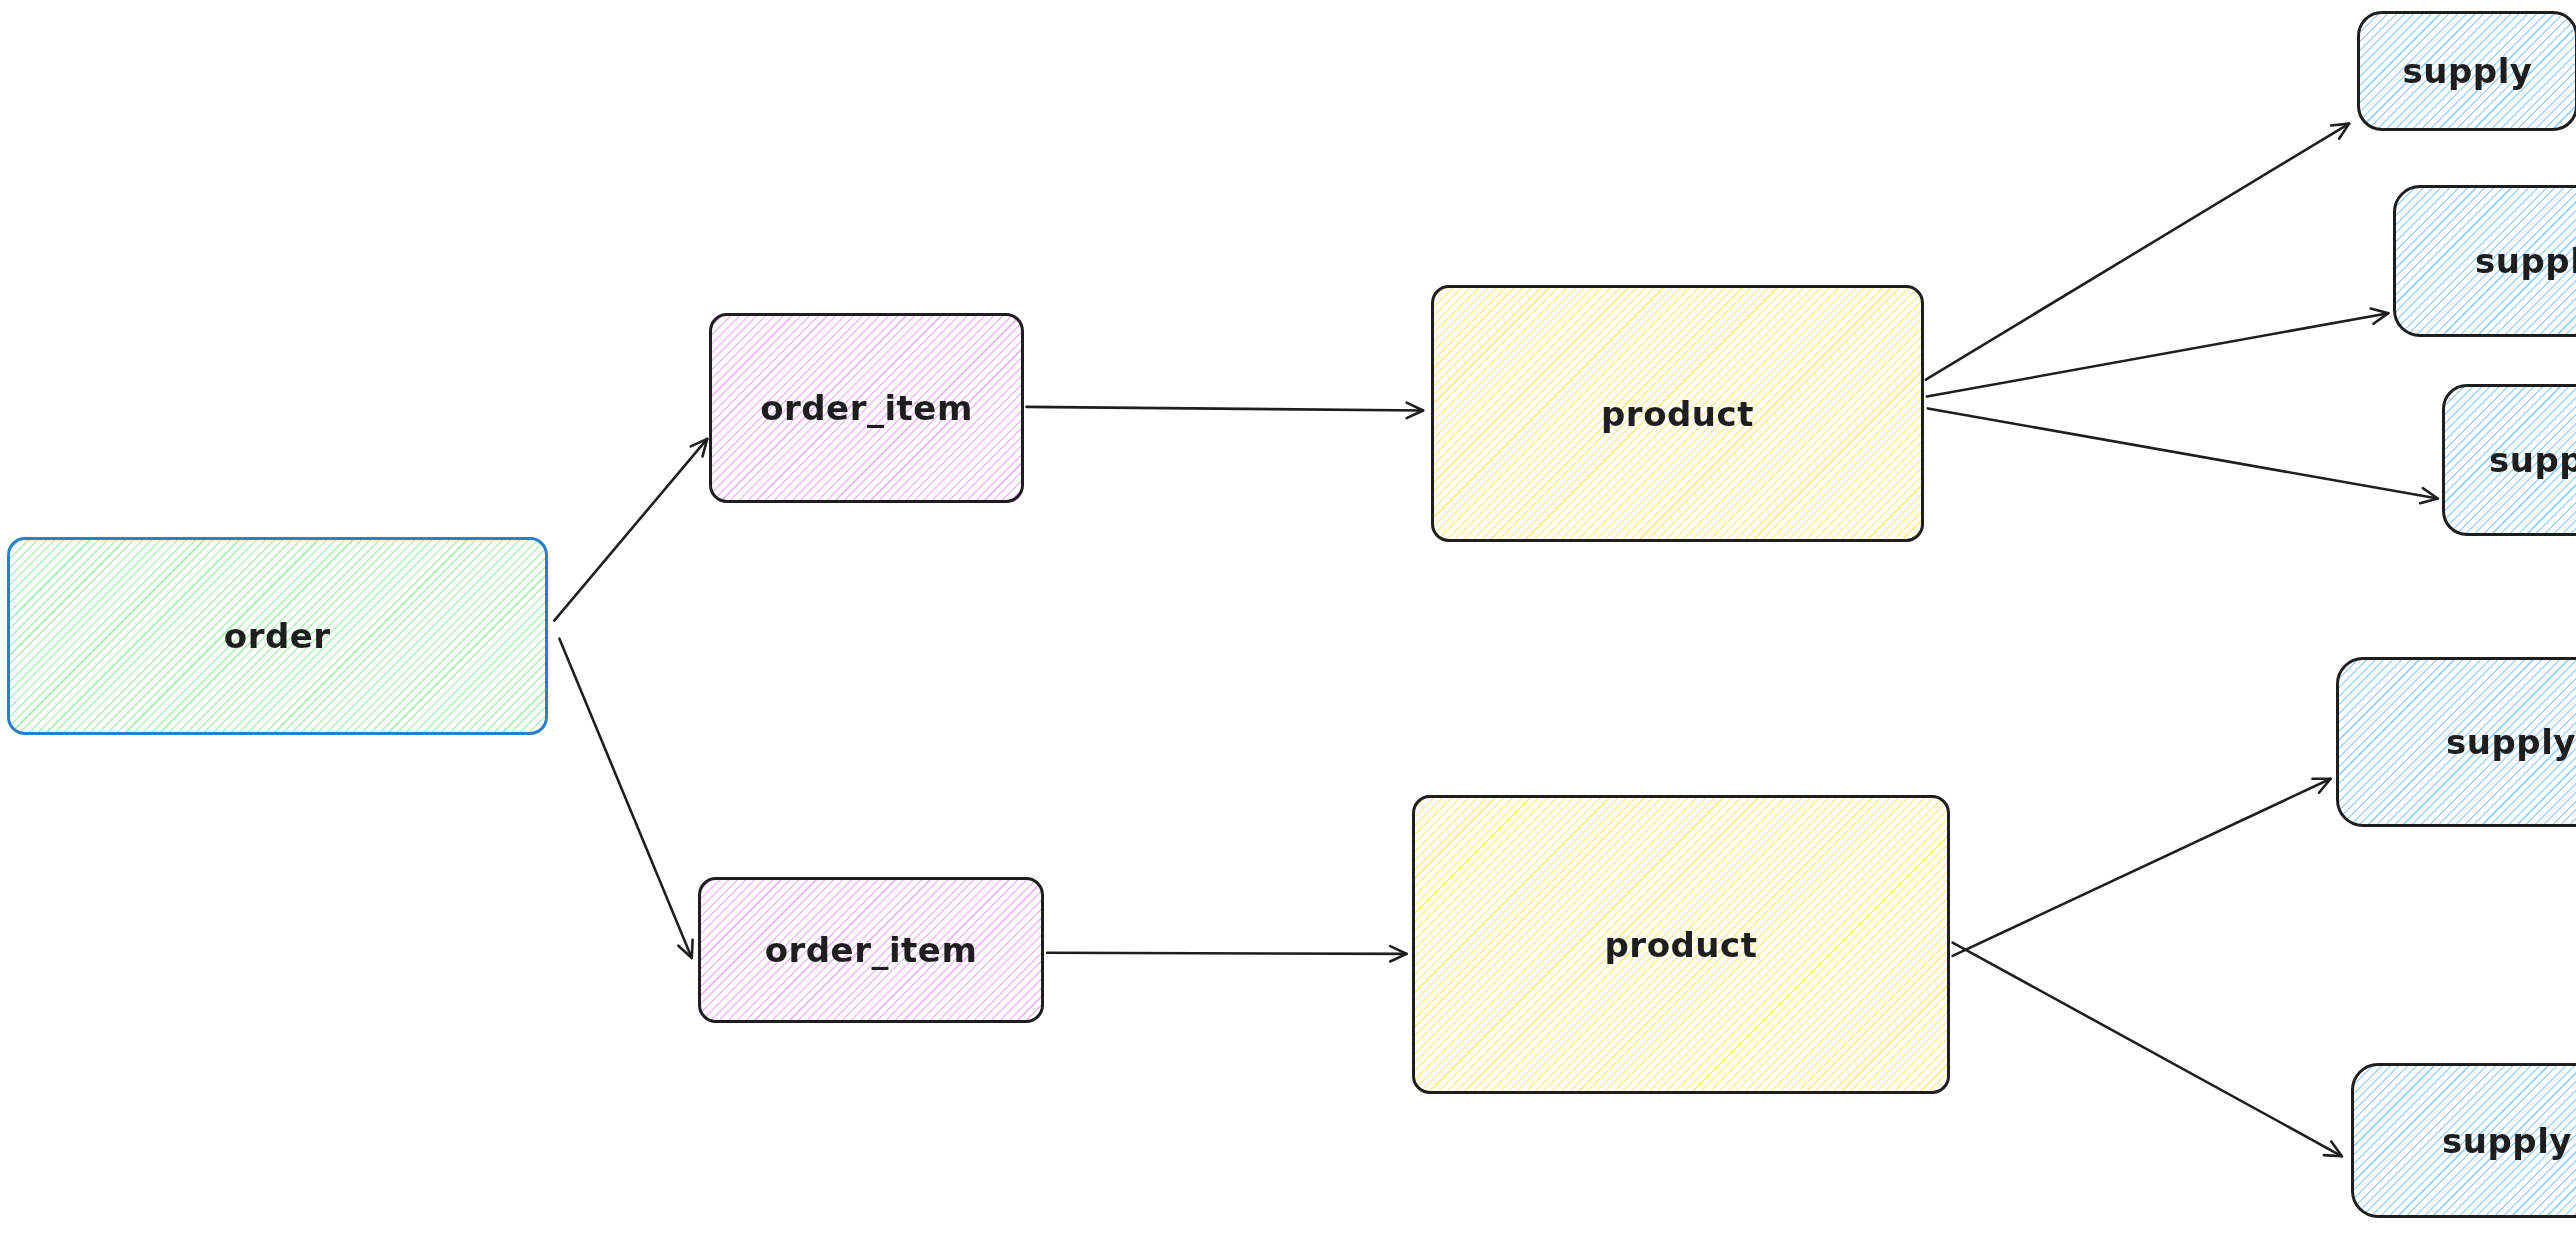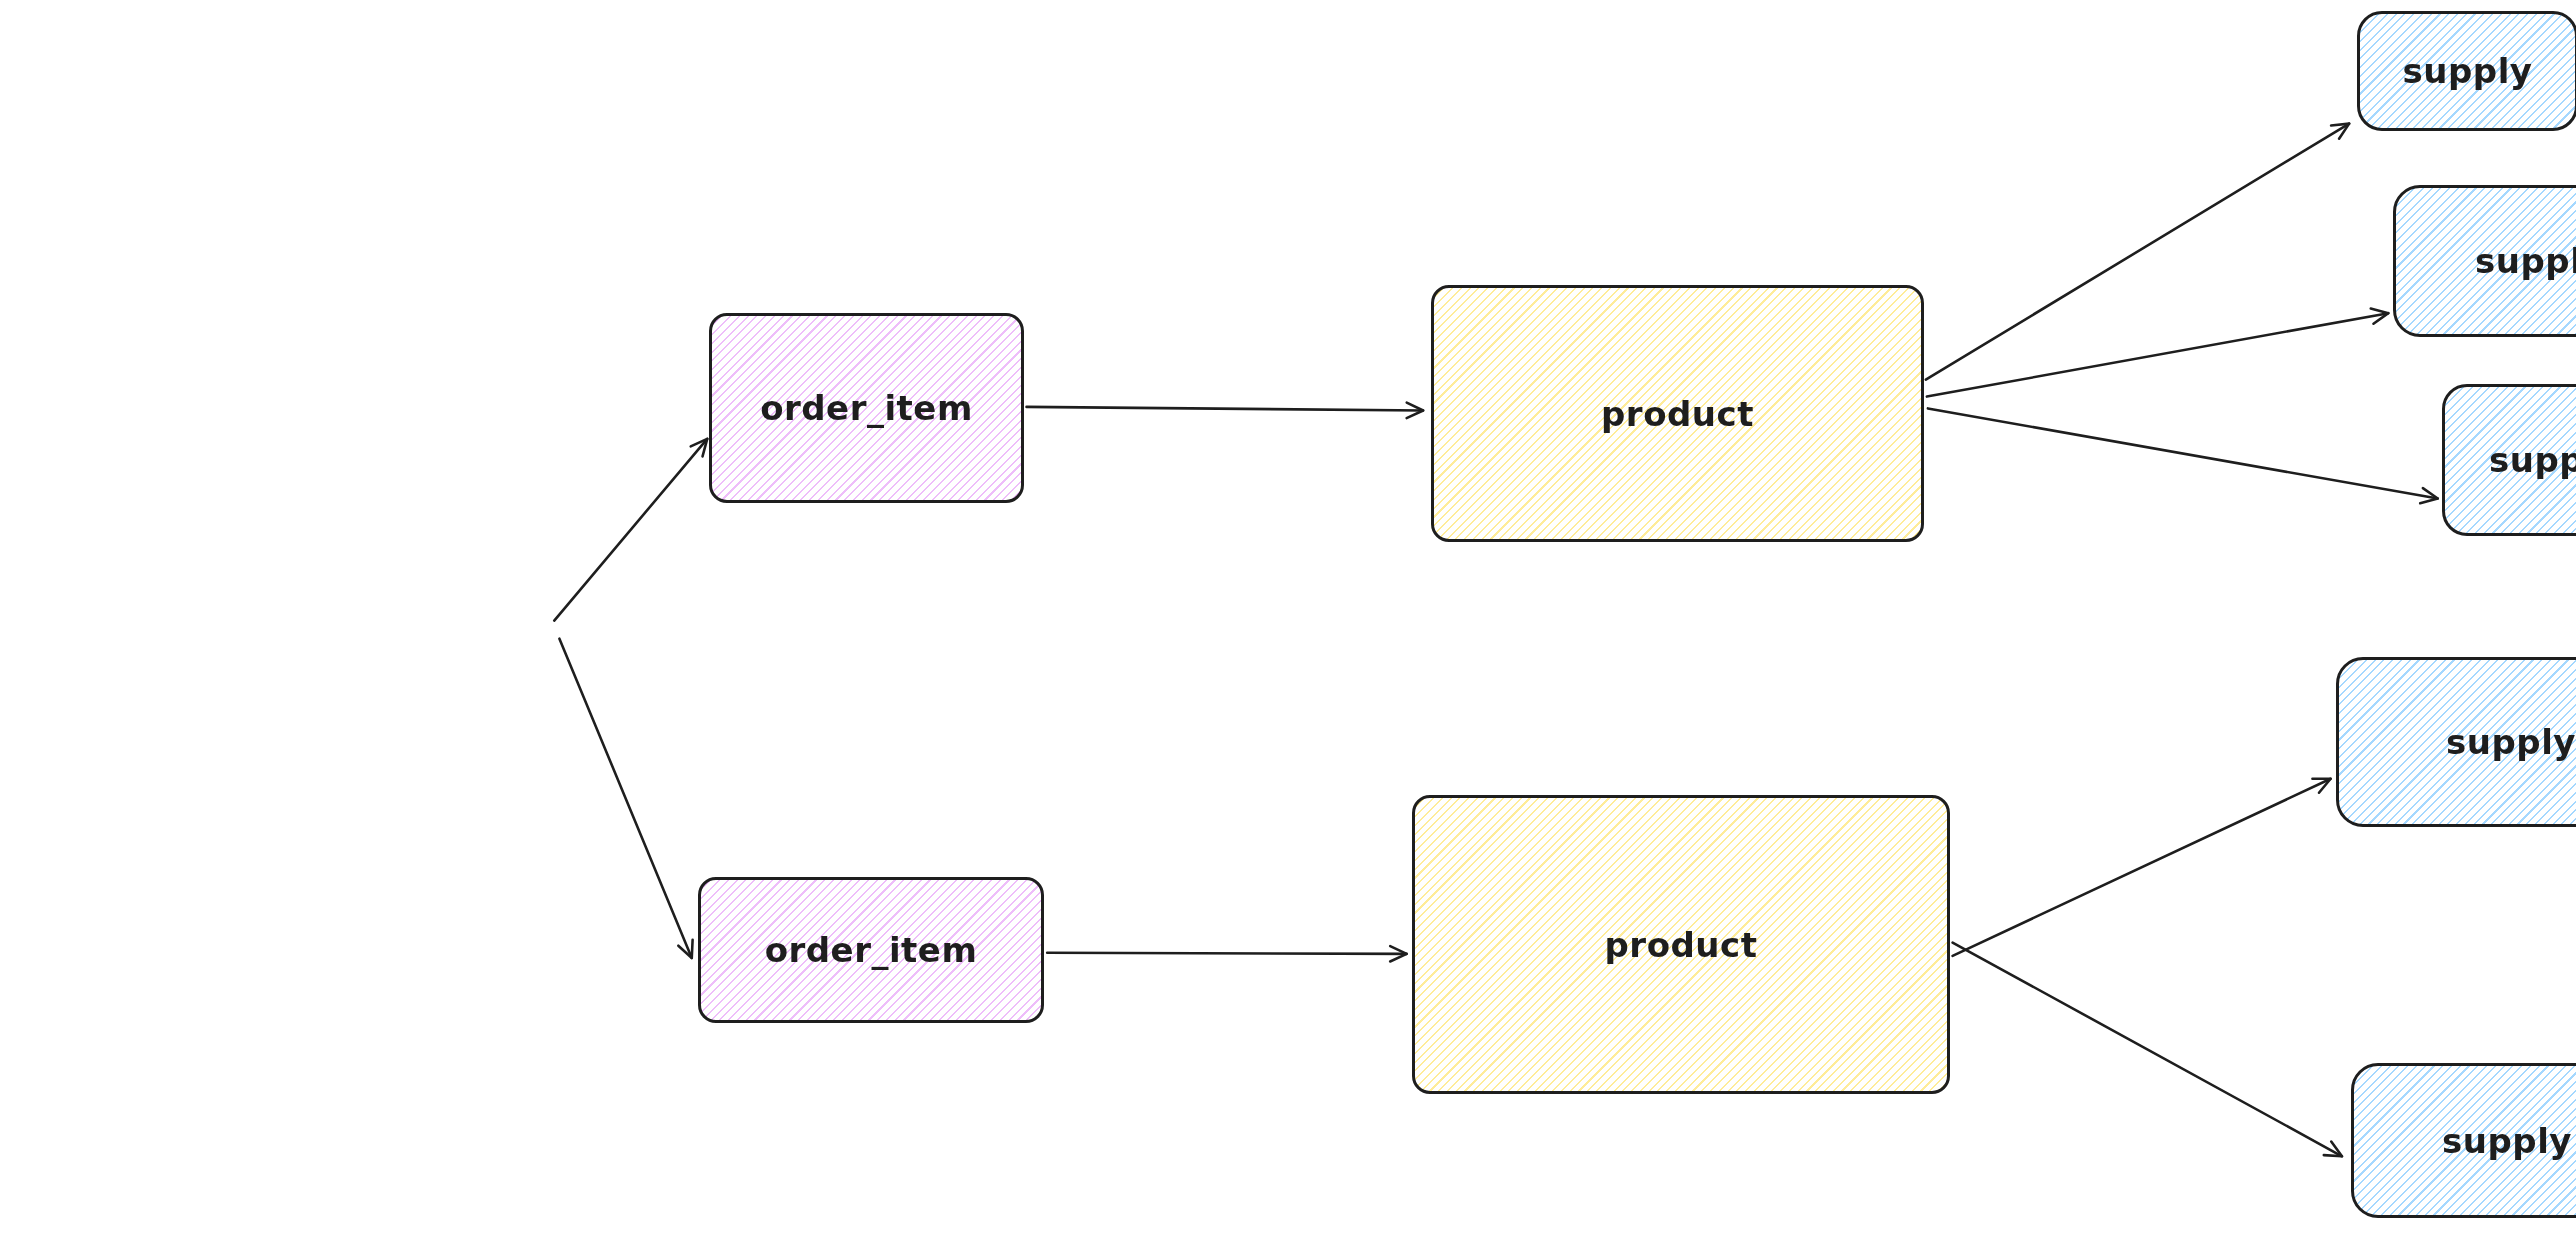--- a/index.html
+++ b/index.html
@@ -66,20 +66,23 @@
       <line x1="1992" y1="790" x2="2762" y2="797" marker-end="url(#arrow)"></line>
       <line x1="3738" y1="737" x2="4560" y2="240" marker-end="url(#arrow)"></line>
       <line x1="3740" y1="770" x2="4636" y2="608" marker-end="url(#arrow)"></line>
       <line x1="3742" y1="793" x2="4732" y2="968" marker-end="url(#arrow)"></line>
       <line x1="2032" y1="1850" x2="2730" y2="1852" marker-end="url(#arrow)"></line>
       <line x1="3790" y1="1856" x2="4524" y2="1512" marker-end="url(#arrow)"></line>
       <line x1="3790" y1="1830" x2="4546" y2="2245" marker-end="url(#arrow)"></line>
     </g>
   </svg>
 
+  <div class="node" style="left: 6.7px; top: 537px; width: 541px; height: 198px; --fill: #b2f2bb; --stroke: #2b7fc6;">
+    <span class="label">order</span>
+  </div>
 
   <div class="node" style="left: 709px; top: 313px; width: 315px; height: 190px; --fill: #eebefa; --stroke: #1e1e1e;">
     <span class="label">order_item</span>
   </div>
 
   <div class="node" style="left: 1431px; top: 285px; width: 493px; height: 257px; --fill: #ffec99; --stroke: #1e1e1e;">
     <span class="label">product</span>
   </div>
 
   <div class="node" style="left: 2357px; top: 11.3px; width: 221px; height: 120px; border-radius: 25px; --fill: #a5d8ff; --stroke: #1e1e1e;">

